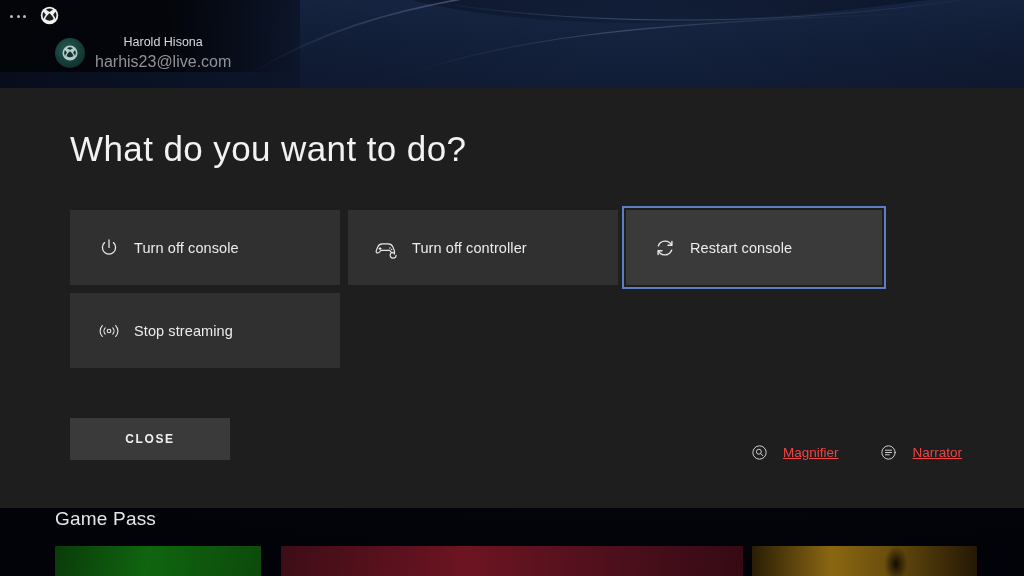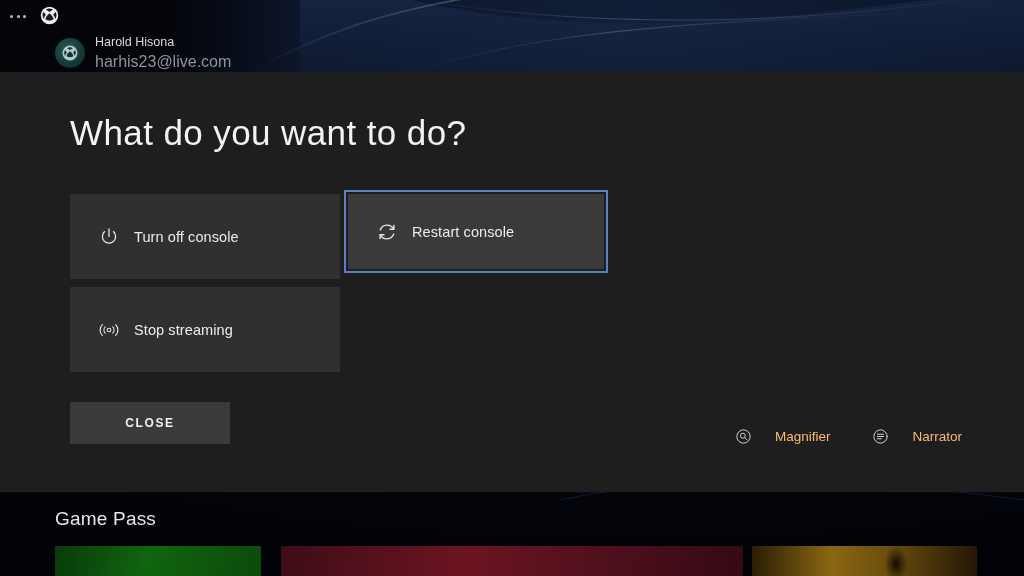--- a/index.html
+++ b/index.html
@@ -86,20 +86,21 @@
     background: radial-gradient(60% 80% at 50% 60%, #120d03 0%, rgba(18,13,3,0) 75%);
   }
 
   
   .topbar {
     position: absolute;
     left: 0; top: 0;
     width: 1024px;
     height: 72px;
     z-index: 5;
+    text-align: center;
   }
   .topbar-shade {
     position: absolute;
     left: 0; top: 0;
     width: 300px; height: 72px;
     background: linear-gradient(90deg, rgba(3,4,8,.97) 0%, rgba(3,4,8,.93) 55%, rgba(3,4,8,0) 100%);
   }
   .dots-btn {
     position: absolute;
     left: 9px; top: 7px;
@@ -145,21 +146,21 @@
   .profile-email {
     font-size: 16px;
     color: #8e939c;
     margin-top: 1px;
   }
 
   
   .overlay {
     position: absolute;
     left: 0;
-    top: 72px;
+    top: 88px;
     width: 1024px;
     height: 420px;
     background: #1e1e1e;
     z-index: 10;
   }
   .heading {
     position: absolute;
     left: 70px;
     top: 41px;
     font-size: 35px;
@@ -176,21 +177,21 @@
     width: 840px;
   }
   .tile-row {
     display: flex;
     gap: 8px;
     margin-bottom: 8px;
   }
   .tile {
     position: relative;
     width: 270px;
-    height: 85px;
+    height: 75px;
     background: #303030;
     display: flex;
     align-items: center;
     box-sizing: border-box;
     border: 2px solid transparent;
     cursor: pointer;
   }
   .tile.focused {
     width: 264px;
     height: 83px;
@@ -244,24 +245,25 @@
     position: absolute;
     right: 62px;
     top: 356px;
     display: flex;
     align-items: center;
     gap: 42px;
   }
   .access-item {
     display: flex;
     align-items: center;
-    gap: 23px;
-    color: #fdba74;
+    gap: 15px;
+    color: #ef4444;
     font-size: 13.5px;
     cursor: pointer;
+    text-decoration: underline;
   }
   .access-icon {
     width: 17px; height: 17px;
     display: flex;
     align-items: center;
     justify-content: center;
     color: #dcdcdc;
   }
 
   .overlay-bottom-fade {
@@ -365,20 +367,33 @@
         <div class="tile">
           <div class="tile-icon">
             <svg width="22" height="22" viewBox="0 0 24 24" fill="none" stroke="currentColor" stroke-width="1.4" stroke-linecap="round" xmlns="http://www.w3.org/2000/svg">
               <path d="M12 3.2v8.2"></path>
               <path d="M7.2 6.1a7.2 7.2 0 1 0 9.6 0"></path>
             </svg>
           </div>
           <div class="tile-label">Turn off console</div>
         </div>
 
+        <div class="tile">
+          <div class="tile-icon">
+            <svg width="26" height="22" viewBox="0 0 30 24" fill="none" stroke="currentColor" stroke-width="1.3" stroke-linecap="round" stroke-linejoin="round" xmlns="http://www.w3.org/2000/svg">
+              <path d="M9.6 7.2h6.8c2.6 0 4.4 1.3 5.3 3.4l1.8 4.6c.5 1.4-.3 2.6-1.6 2.6-.8 0-1.4-.4-2-1l-1.9-2H8.1l-1.9 2c-.6.6-1.2 1-2 1-1.3 0-2.1-1.2-1.6-2.6l1.8-4.6C5.3 8.5 7 7.2 9.6 7.2z"></path>
+              <path d="M7 11.6v2.2M5.9 12.7h2.2"></path>
+              <circle cx="18.4" cy="12" r=".9" fill="currentColor" stroke="none"></circle>
+              <circle cx="20.4" cy="13.8" r=".9" fill="currentColor" stroke="none"></circle>
+              <path d="M21.6 16.9a3.4 3.4 0 1 0 3.9 3.4"></path>
+              <path d="M23.6 15.9v3.1"></path>
+            </svg>
+          </div>
+          <div class="tile-label">Turn off controller</div>
+        </div>
 
         <div class="tile focused">
           <div class="tile-icon">
             <svg width="24" height="24" viewBox="0 0 24 24" fill="none" stroke="currentColor" stroke-width="1.4" stroke-linecap="round" stroke-linejoin="round" xmlns="http://www.w3.org/2000/svg">
               <path d="M18.6 9.2A7.2 7.2 0 0 0 5.3 9.9"></path>
               <path d="M5.4 14.8a7.2 7.2 0 0 0 13.3-.7"></path>
               <path d="M18.9 5.4v3.9h-3.9"></path>
               <path d="M5.1 18.6v-3.9H9"></path>
             </svg>
           </div>

